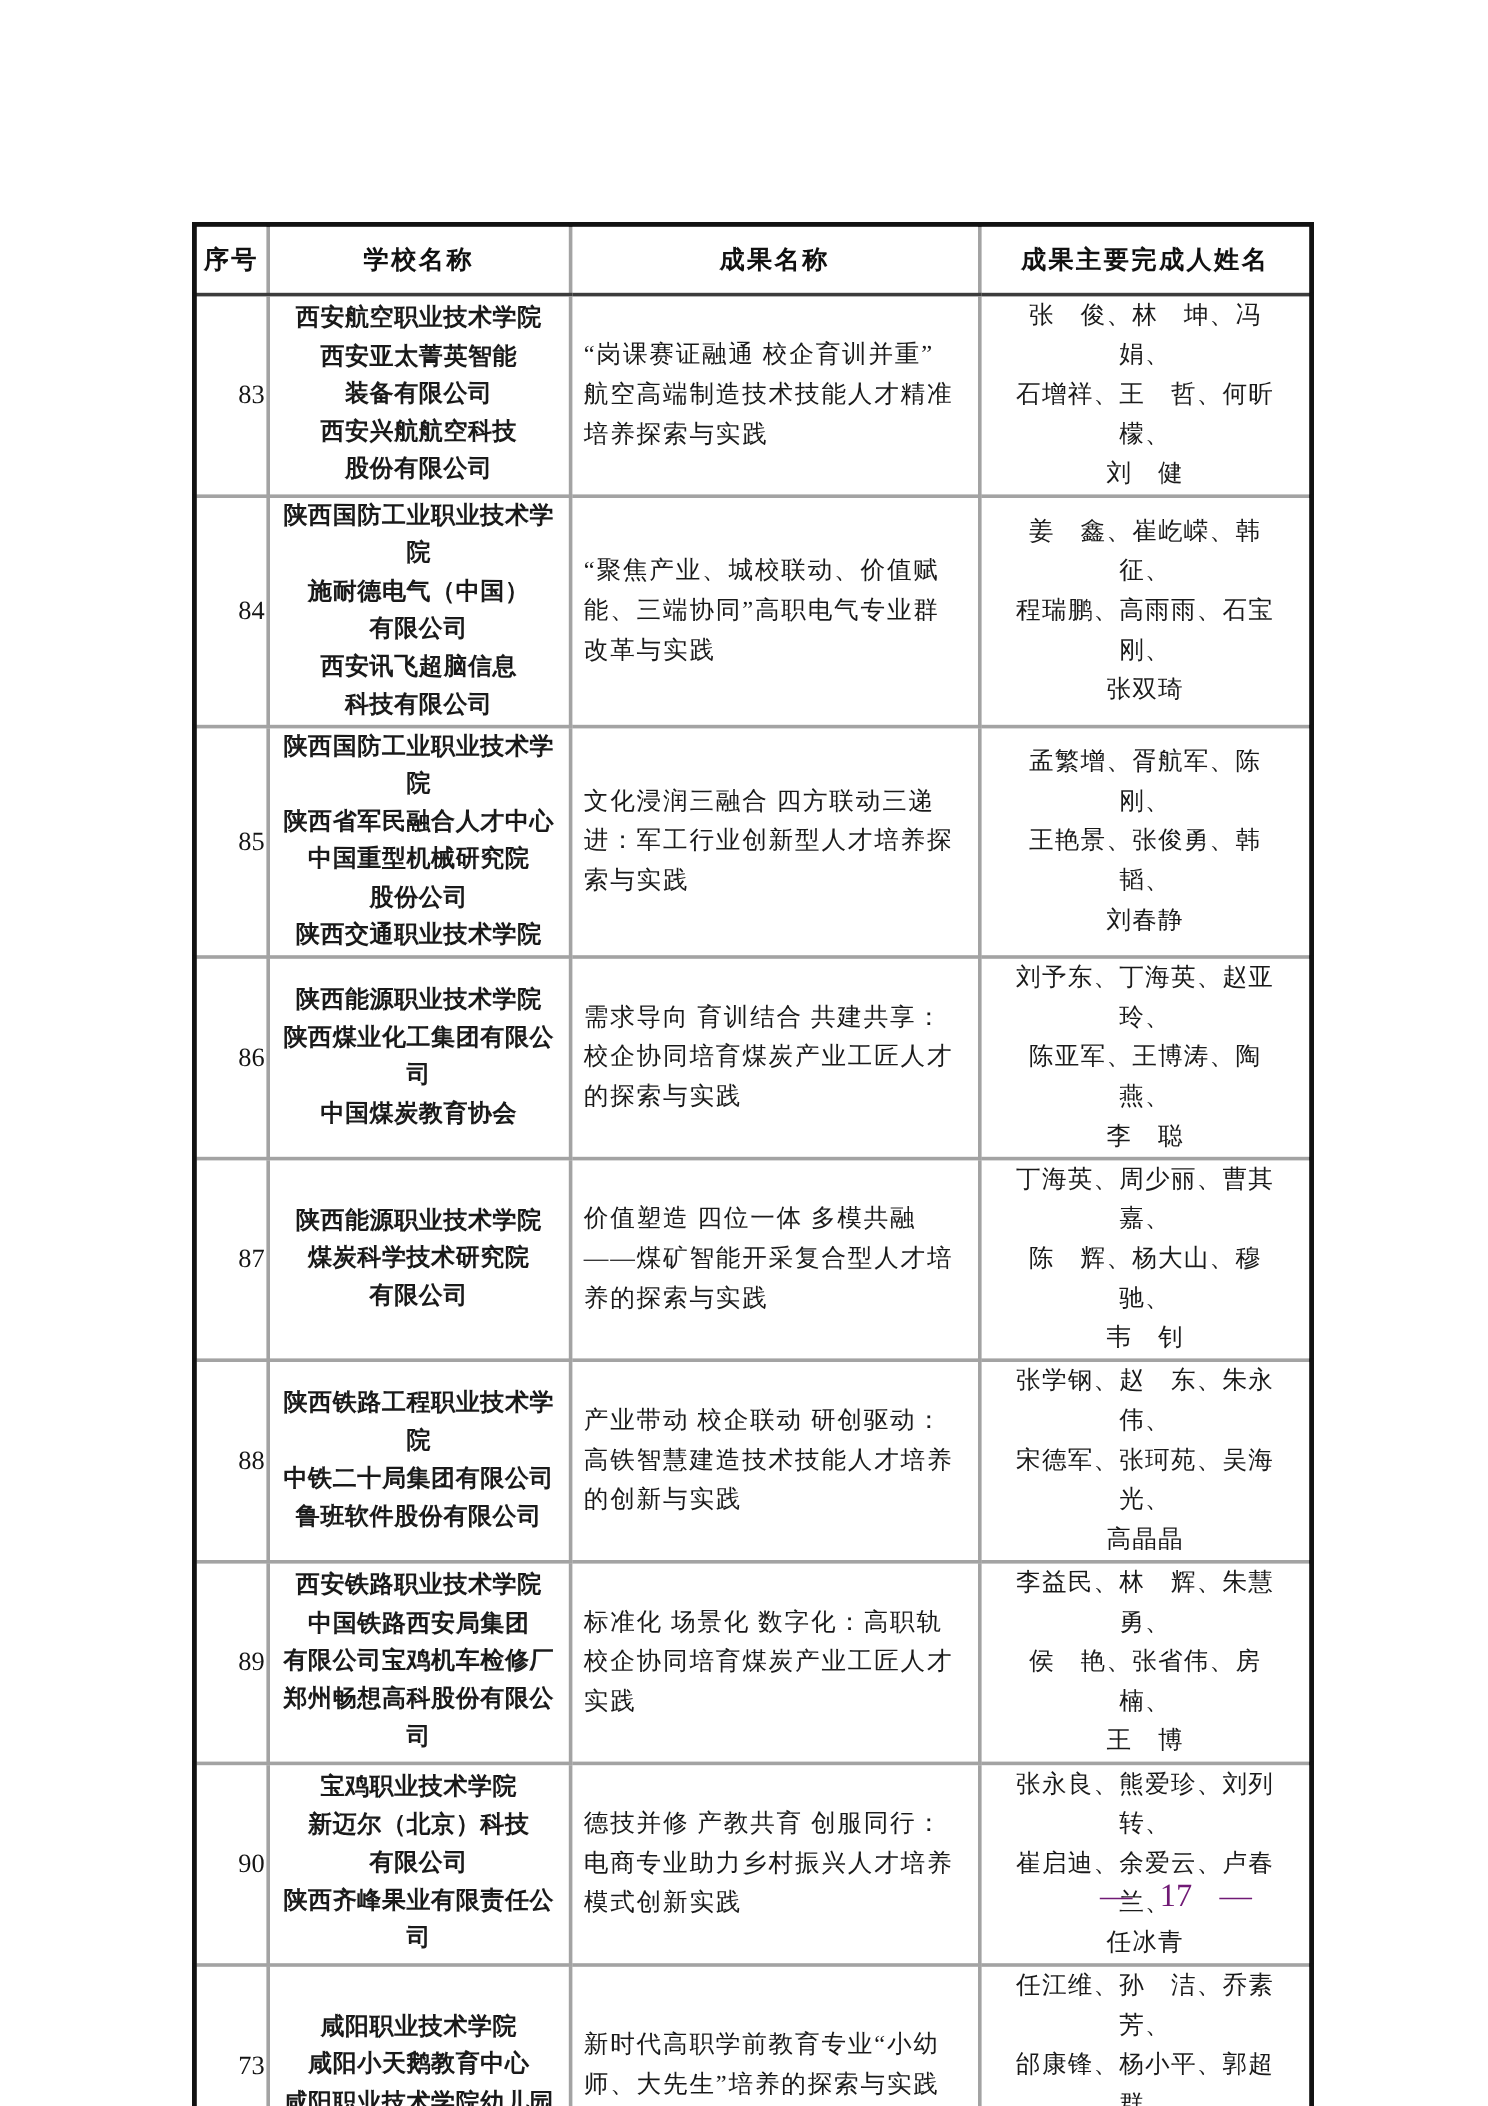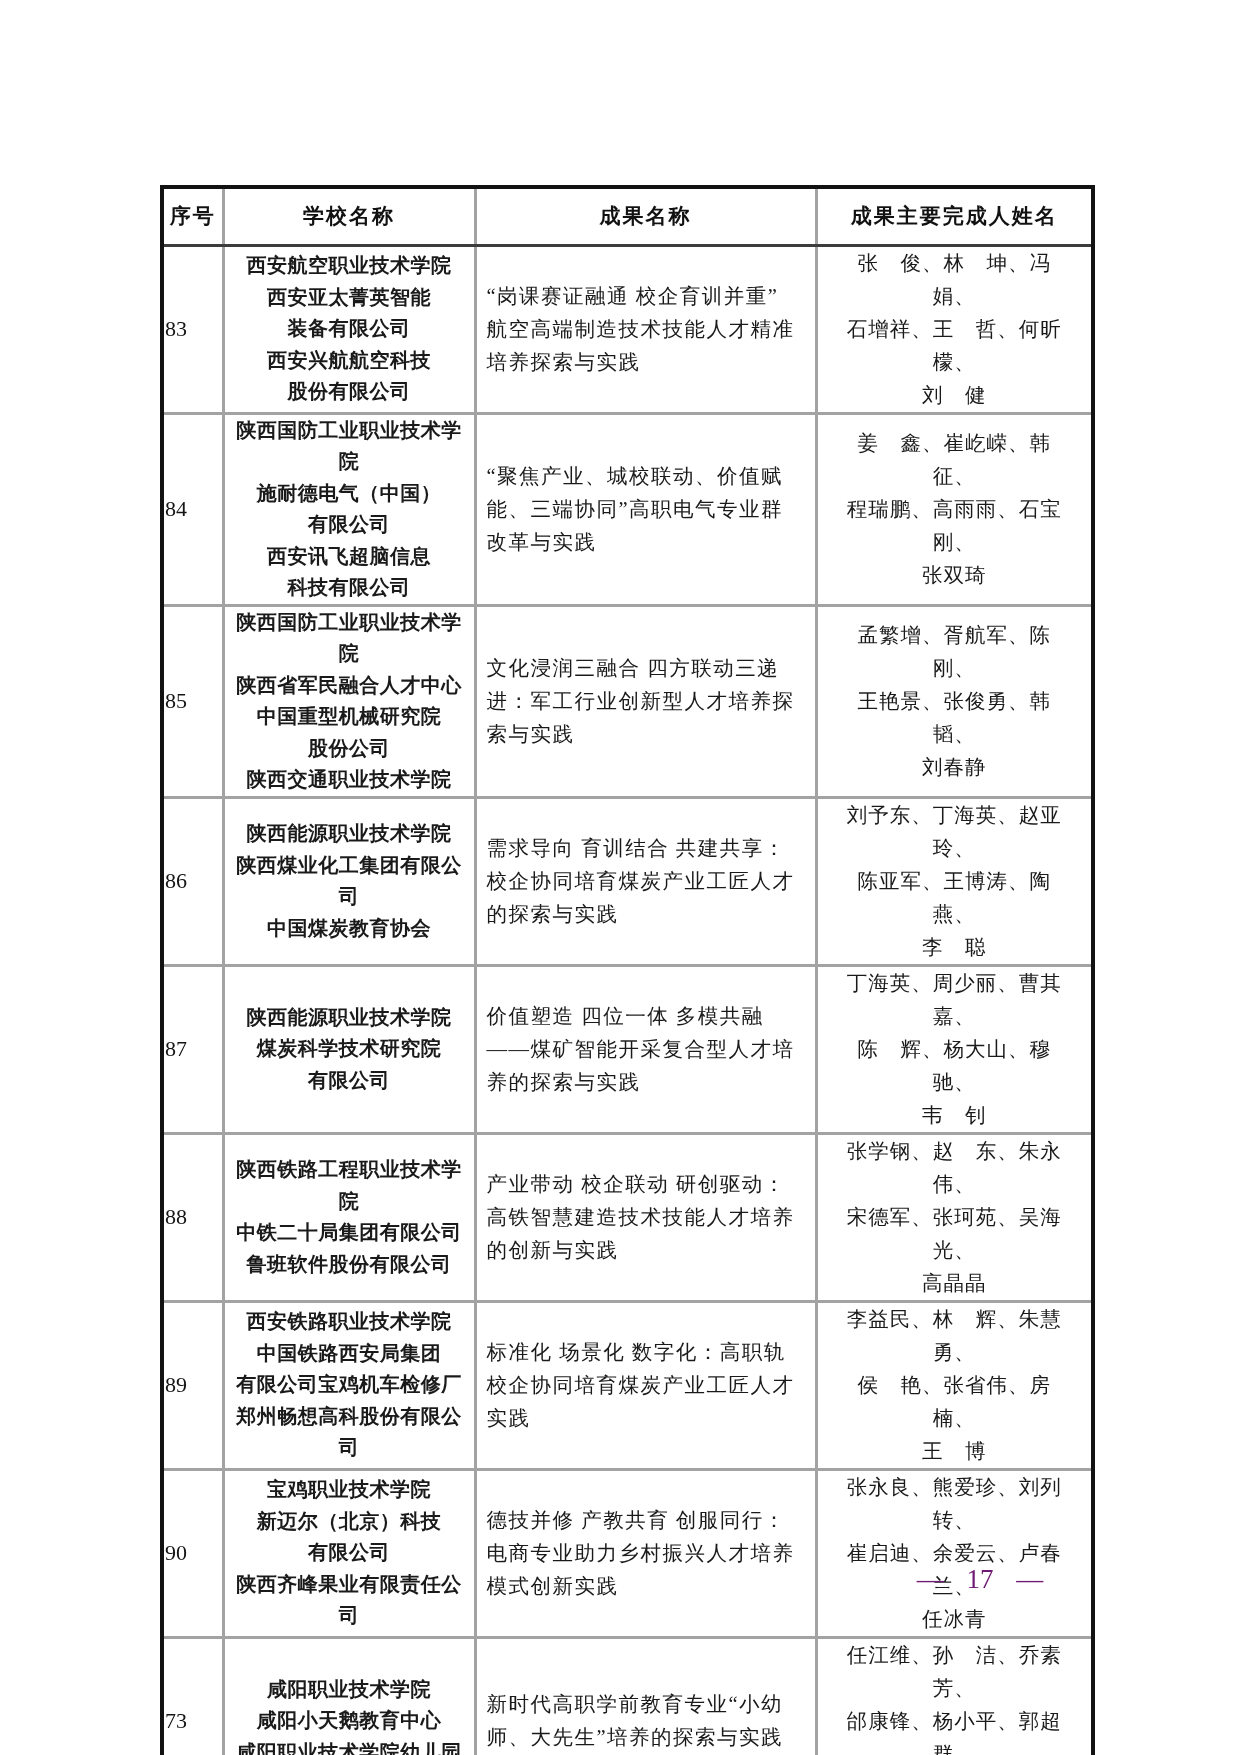--- a/index.html
+++ b/index.html
@@ -37,21 +37,21 @@
   tr.header-row th {
     font-family: "Liberation Sans", sans-serif;
     font-weight: bold;
     font-size: 21px;
     color: #111;
     text-align: center;
     letter-spacing: 2px;
     border-bottom: 3px solid #3c3c3c;
   }
   td.no-cell {
-    text-align: left;
+    text-align: right;
     font-size: 22px;
     color: #141414;
   }
   td.school-cell {
     text-align: center;
     font-size: 20px;
     line-height: 31.5px;
     white-space: pre-line;
     letter-spacing: 0.5px;
     padding: 0 2px;

